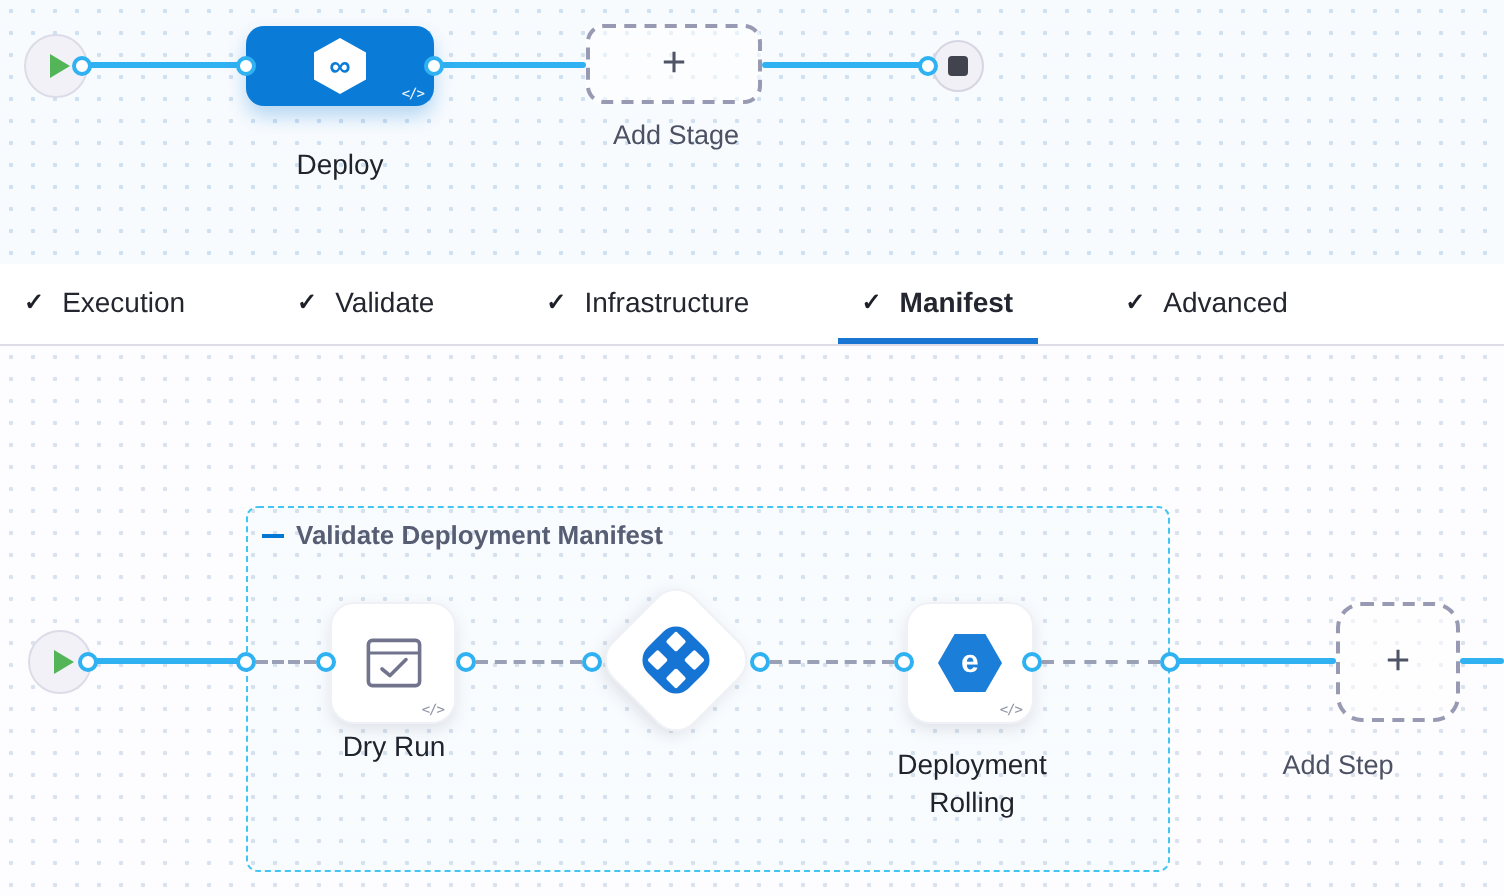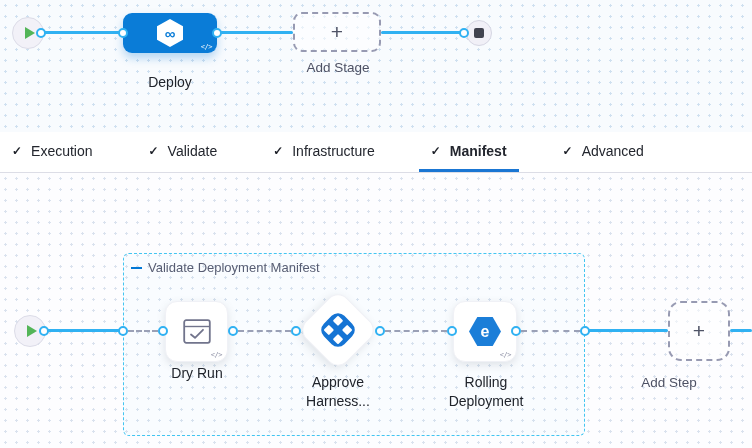--- a/index.html
+++ b/index.html
@@ -73,21 +73,21 @@
   .tabbar{height:41px;background:#fff;border-bottom:1px solid #dcdde6;
     display:flex;align-items:stretch;gap:32px;}
   .tab{display:flex;align-items:center;gap:9px;padding:0 12px;font-size:14px;color:#23262e;
     border-bottom:3px solid transparent;cursor:pointer;}
   .tab .tick{font-size:12px;font-weight:bold;color:#1d2028;}
   .tab.active{font-weight:bold;border-bottom-color:#1a76d3;}
 
   
   .group-box{position:absolute;left:123px;top:80px;width:462px;height:183px;
     border:1.5px dashed var(--group-border);border-radius:6px;background:rgba(66,197,241,.02);}
-  .group-head{position:absolute;left:131px;top:87px;display:flex;align-items:center;gap:6px;}
+  .group-head{position:absolute;left:131px;top:87px;display:flex;align-items:center;gap:6px;font-weight:bold;}
   .collapse{width:11px;height:2px;background:var(--accent);cursor:pointer;}
   .group-title{font-size:13px;color:#575d73;}
 </style>
 </head>
 <body>
 
 <div class="app">
 
   <div class="canvas top">
     <div class="hline" style="left:41px;top:31px;width:82px;"></div>
@@ -201,24 +201,20 @@
     <div class="node-dot" style="left:118px;top:153px;"></div>
     <div class="node-dot" style="left:158px;top:153px;"></div>
     <div class="node-dot" style="left:228px;top:153px;"></div>
     <div class="node-dot" style="left:291px;top:153px;"></div>
     <div class="node-dot" style="left:375px;top:153px;"></div>
     <div class="node-dot" style="left:447px;top:153px;"></div>
     <div class="node-dot" style="left:511px;top:153px;"></div>
     <div class="node-dot" style="left:580px;top:153px;"></div>
 
     <div class="label" style="left:197px;top:191px;">Dry Run</div>
-    <div class="label" style="left:338px;top:200px;">
-      <div>Approve</div>
-      <div>Harness...</div>
-    </div>
     <div class="label" style="left:486px;top:200px;">
+      <div>Deployment</div>
       <div>Rolling</div>
-      <div>Deployment</div>
     </div>
     <div class="label muted" style="left:669px;top:200px;">Add Step</div>
   </div>
 
 </div>
 
 </body></html>

